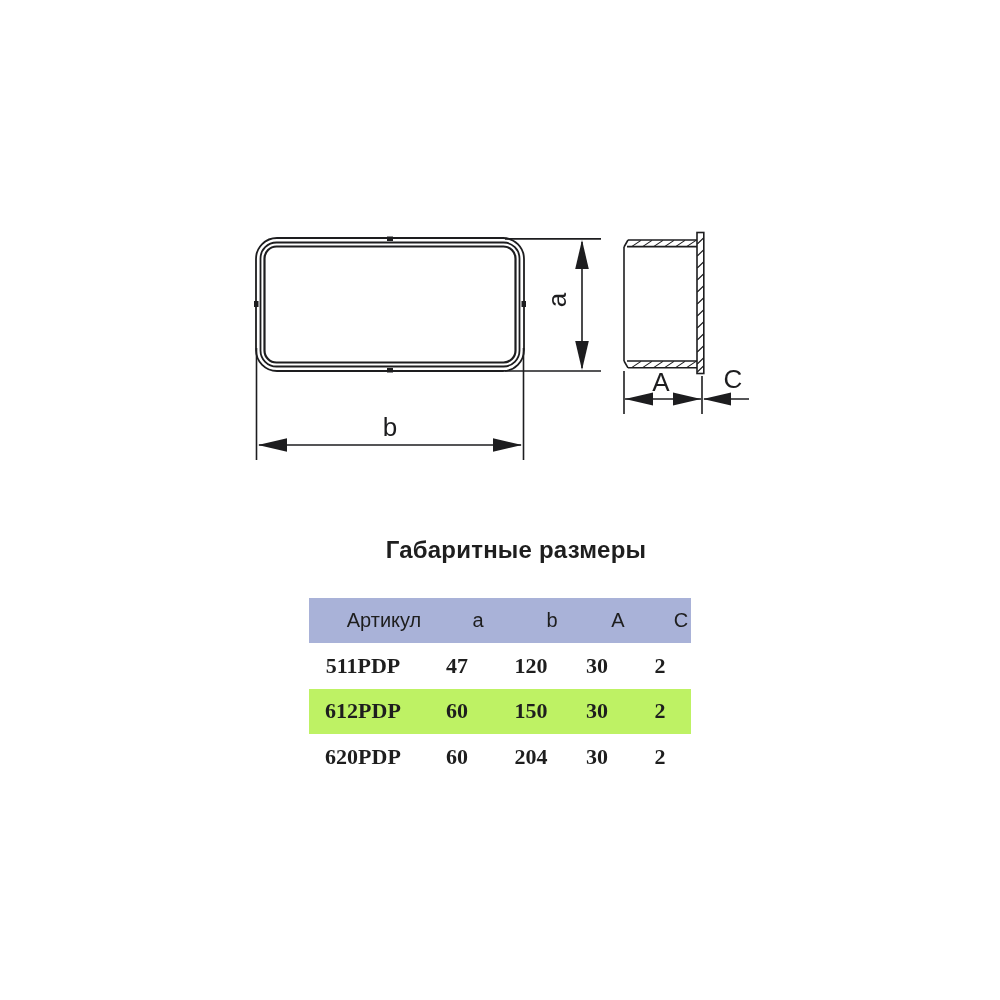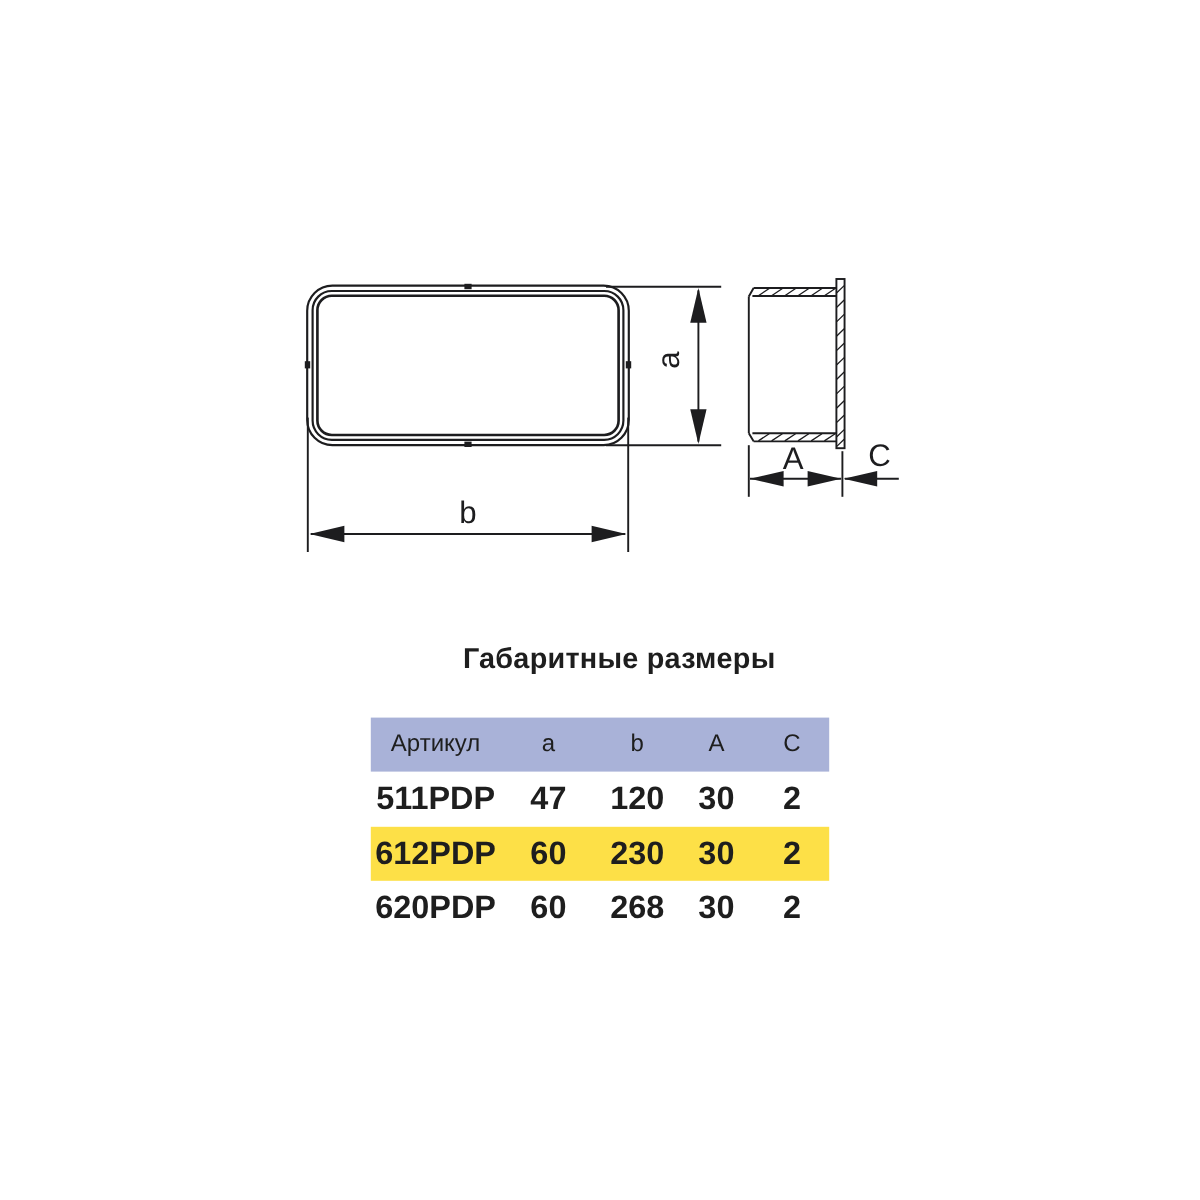--- a/index.html
+++ b/index.html
@@ -47,27 +47,29 @@
     display: grid;
     grid-template-columns: 108px 80px 68px 64px 62px;
     align-items: center;
     text-align: center;
   }
   .t-row.header {
     height: 45px;
     background: #a9b2d8;
     font-weight: 400;
     font-size: 20px;
+    padding-left: 21px;
   }
   .t-row.data {
     height: 45.5px;
     font-weight: 700;
-    font-size: 27px;
+    font-size: 22px;
+    font-family: Liberation Serif, serif;
   }
-  .t-row.alt { background: #fde047; }
+  .t-row.alt { background: #bef264; }
 </style>
 </head>
 <body>
 
 <div class="page">
 
   <svg class="drawing-svg" viewBox="0 0 1000 520">
 
     <g>
       <rect class="ln" x="256" y="238" width="268" height="133" rx="21" stroke-width="1.8"></rect>
@@ -143,26 +145,26 @@
     <div class="t-row data">
       <div>511PDP</div>
       <div>47</div>
       <div>120</div>
       <div>30</div>
       <div>2</div>
     </div>
     <div class="t-row data alt">
       <div>612PDP</div>
       <div>60</div>
-      <div>230</div>
+      <div>150</div>
       <div>30</div>
       <div>2</div>
     </div>
     <div class="t-row data">
       <div>620PDP</div>
       <div>60</div>
-      <div>268</div>
+      <div>204</div>
       <div>30</div>
       <div>2</div>
     </div>
   </div>
 
 </div>
 
 </body></html>

